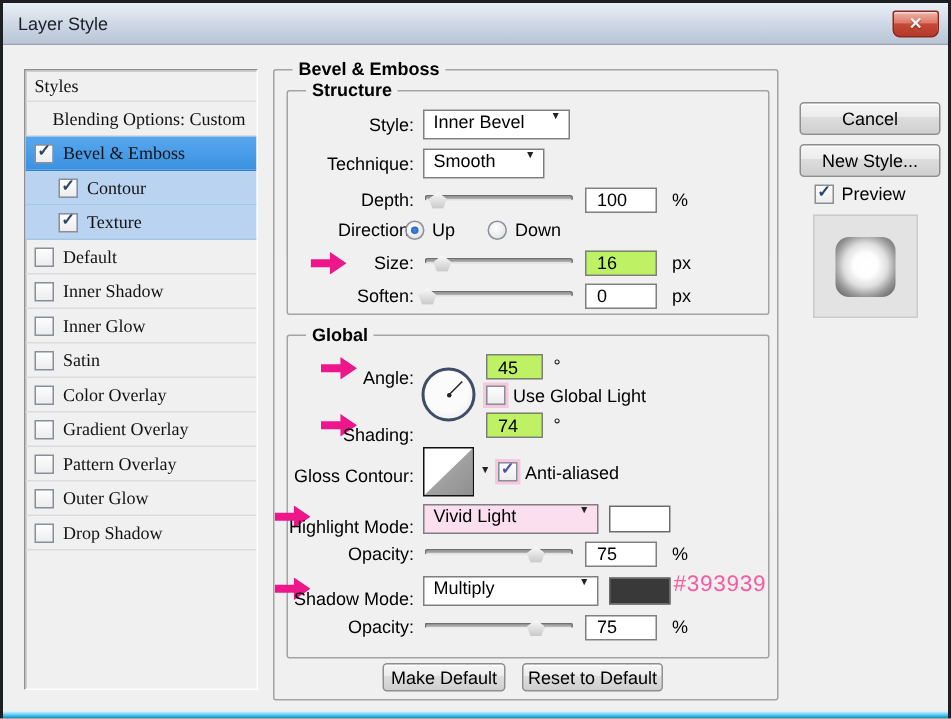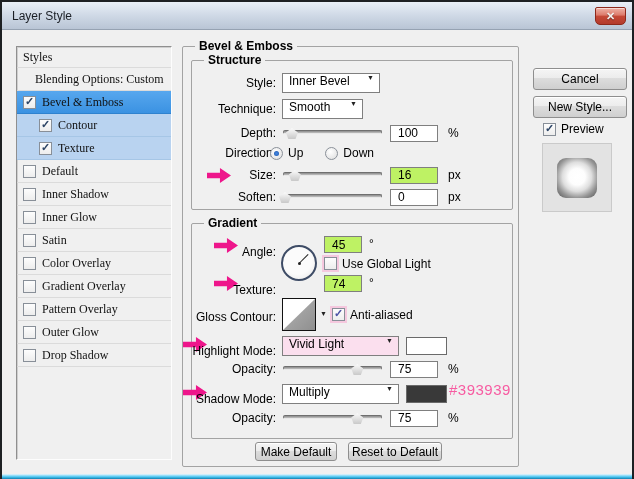--- a/index.html
+++ b/index.html
@@ -250,39 +250,39 @@
         <div class="slider">
           <div class="track"></div>
           <div class="thumb" style="left: 2%;"></div>
         </div>
         <div class="valbox" style="left:198px;">0</div>
         <span class="unit" style="left:256px;">px</span>
       </div>
     </div>
 
     <div class="groupbox box-shading">
-      <span class="gtitle">Gradient</span>
+      <span class="gtitle">Global</span>
 
       <div class="annot-arrow" style="left:22px; top:14px;"></div>
       <span class="flabel" style="top:21px; transform:none;">Angle:</span>
       <div class="valbox pink" style="left:132px; top:12px; width:38px;">45</div>
       <span class="unit" style="left:177px; top:13px;">°</span>
 
       <div class="dial" style="top:21px;">
         <div class="ray"></div>
         <div class="dot"></div>
       </div>
 
       <div class="pinkwrap" style="left:130px; top:31px;">
         <span class="cb"></span>
       </div>
       <span class="cklabel" style="left:150px; top:33px;">Use Global Light</span>
 
       <div class="annot-arrow" style="left:22px; top:52px;"></div>
-      <span class="flabel" style="top:59px; transform:none;">Texture:</span>
+      <span class="flabel" style="top:59px; transform:none;">Shading:</span>
       <div class="valbox pink" style="left:132px; top:51px; width:38px;">74</div>
       <span class="unit" style="left:177px; top:52px;">°</span>
 
       <span class="flabel" style="top:86px; transform:none;">Gloss Contour:</span>
       <div class="gloss" style="top:74px;">
         <div class="tri"></div>
       </div>
       <span class="gloss-arr" style="top:86px;">▼</span>
       <div class="pinkwrap" style="left:138px; top:82px;">
         <span class="cb aacheck">

